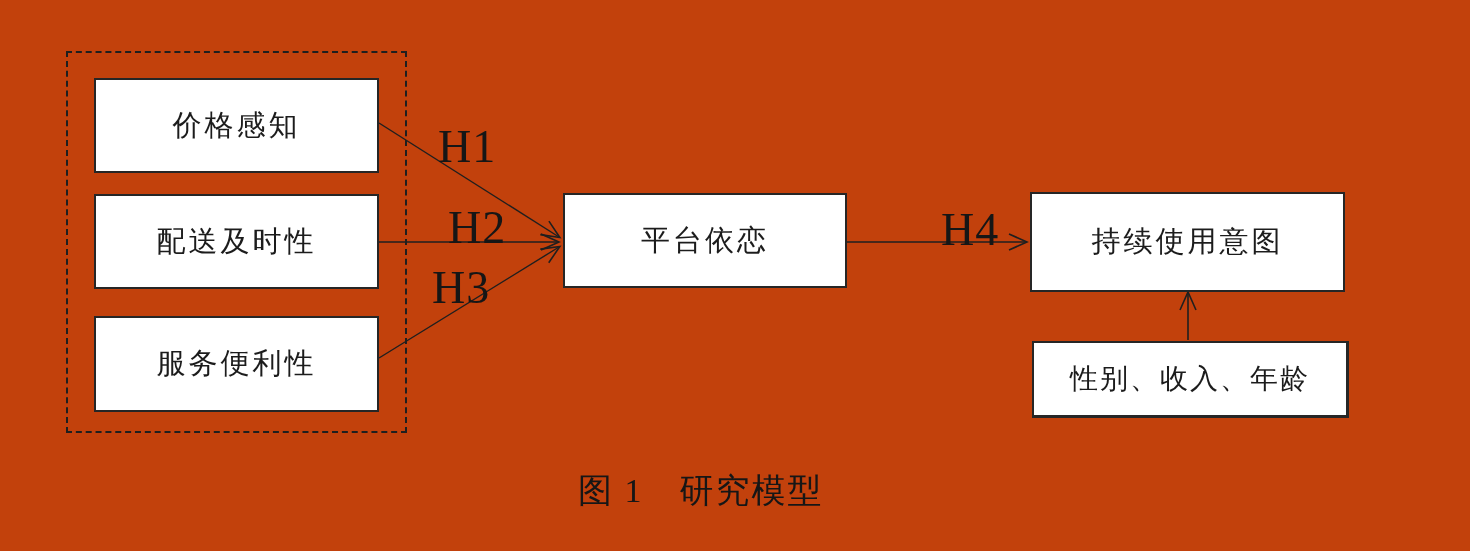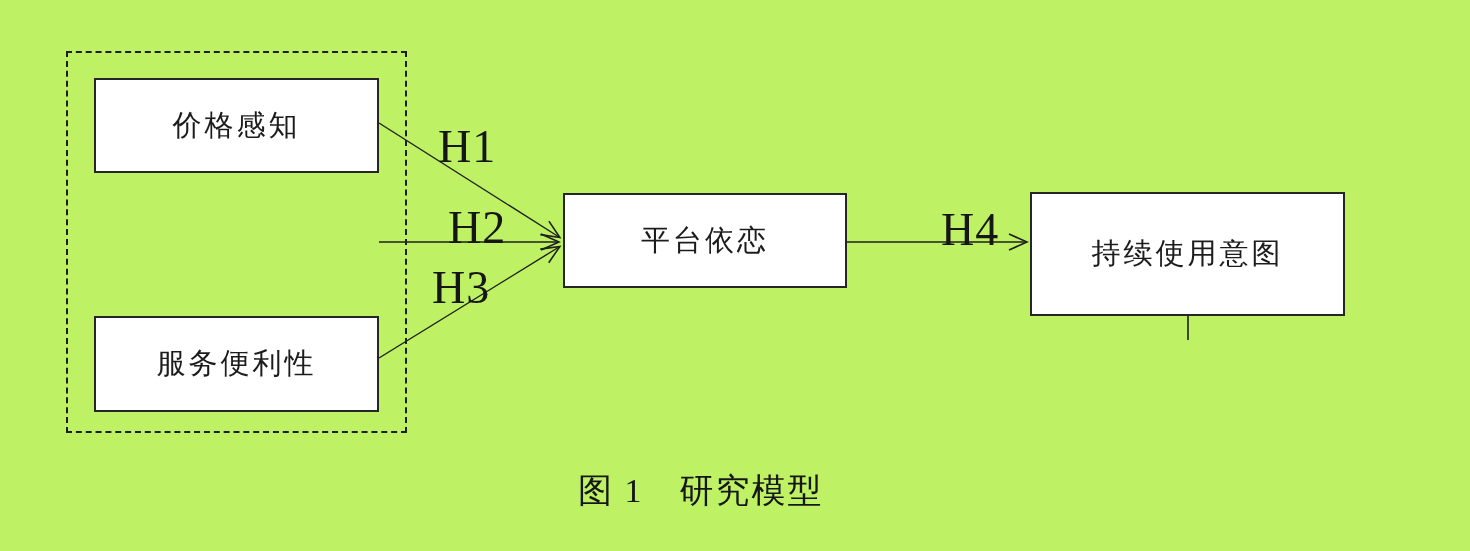--- a/index.html
+++ b/index.html
@@ -4,21 +4,21 @@
 <style>
   html, body {
     margin: 0;
     padding: 0;
     background: #ffffff;
   }
   .canvas {
     position: relative;
     width: 1470px;
     height: 551px;
-    background: #bef264;
+    background: #c2410c;
     overflow: hidden;
     font-family: "Liberation Serif", "DejaVu Serif", serif;
     color: #1c1c1c;
   }
   .wires {
     position: absolute;
     left: 0;
     top: 0;
     width: 1470px;
     height: 551px;
@@ -42,21 +42,21 @@
     align-items: center;
     justify-content: center;
     font-size: 29px;
     letter-spacing: 3px;
     white-space: nowrap;
   }
   .node-price    { left: 94px;   top: 78px;  width: 285px; height: 95px; }
   .node-delivery { left: 94px;   top: 194px; width: 285px; height: 95px; }
   .node-service  { left: 94px;   top: 316px; width: 285px; height: 96px; }
   .node-attachment { left: 563px; top: 193px; width: 284px; height: 95px; }
-  .node-intention  { left: 1030px; top: 192px; width: 315px; height: 124px; }
+  .node-intention  { left: 1030px; top: 192px; width: 315px; height: 100px; }
   .node-demographics {
     left: 1032px; top: 341px; width: 317px; height: 77px;
     border-right-width: 3px;
     border-bottom-width: 3px;
     font-size: 28px;
     letter-spacing: 2px;
   }
   .edge-label {
     position: absolute;
     font-size: 46px;
@@ -97,33 +97,39 @@
     <line x1="847" y1="242" x2="1026" y2="242" stroke="#1f1f1f" stroke-width="1.6" marker-end="url(#arrow)"></line>
     <line x1="1188" y1="340" x2="1188" y2="293" stroke="#1f1f1f" stroke-width="1.6" marker-end="url(#arrow)"></line>
   </svg>
 
   <div class="dashed-frame"></div>
 
   <div class="node node-price">
     <span>价格感知</span>
   </div>
 
+  <div class="node node-delivery">
+    <span>配送及时性</span>
+  </div>
 
   <div class="node node-service">
     <span>服务便利性</span>
   </div>
 
   <div class="node node-attachment">
     <span>平台依恋</span>
   </div>
 
   <div class="node node-intention">
     <span>持续使用意图</span>
   </div>
 
+  <div class="node node-demographics">
+    <span>性别、收入、年龄</span>
+  </div>
 
   <div class="edge-label edge-label-h1">H1</div>
   <div class="edge-label edge-label-h2">H2</div>
   <div class="edge-label edge-label-h3">H3</div>
   <div class="edge-label edge-label-h4">H4</div>
 
   <div class="caption">图 1　研究模型</div>
 
 </div>
 

